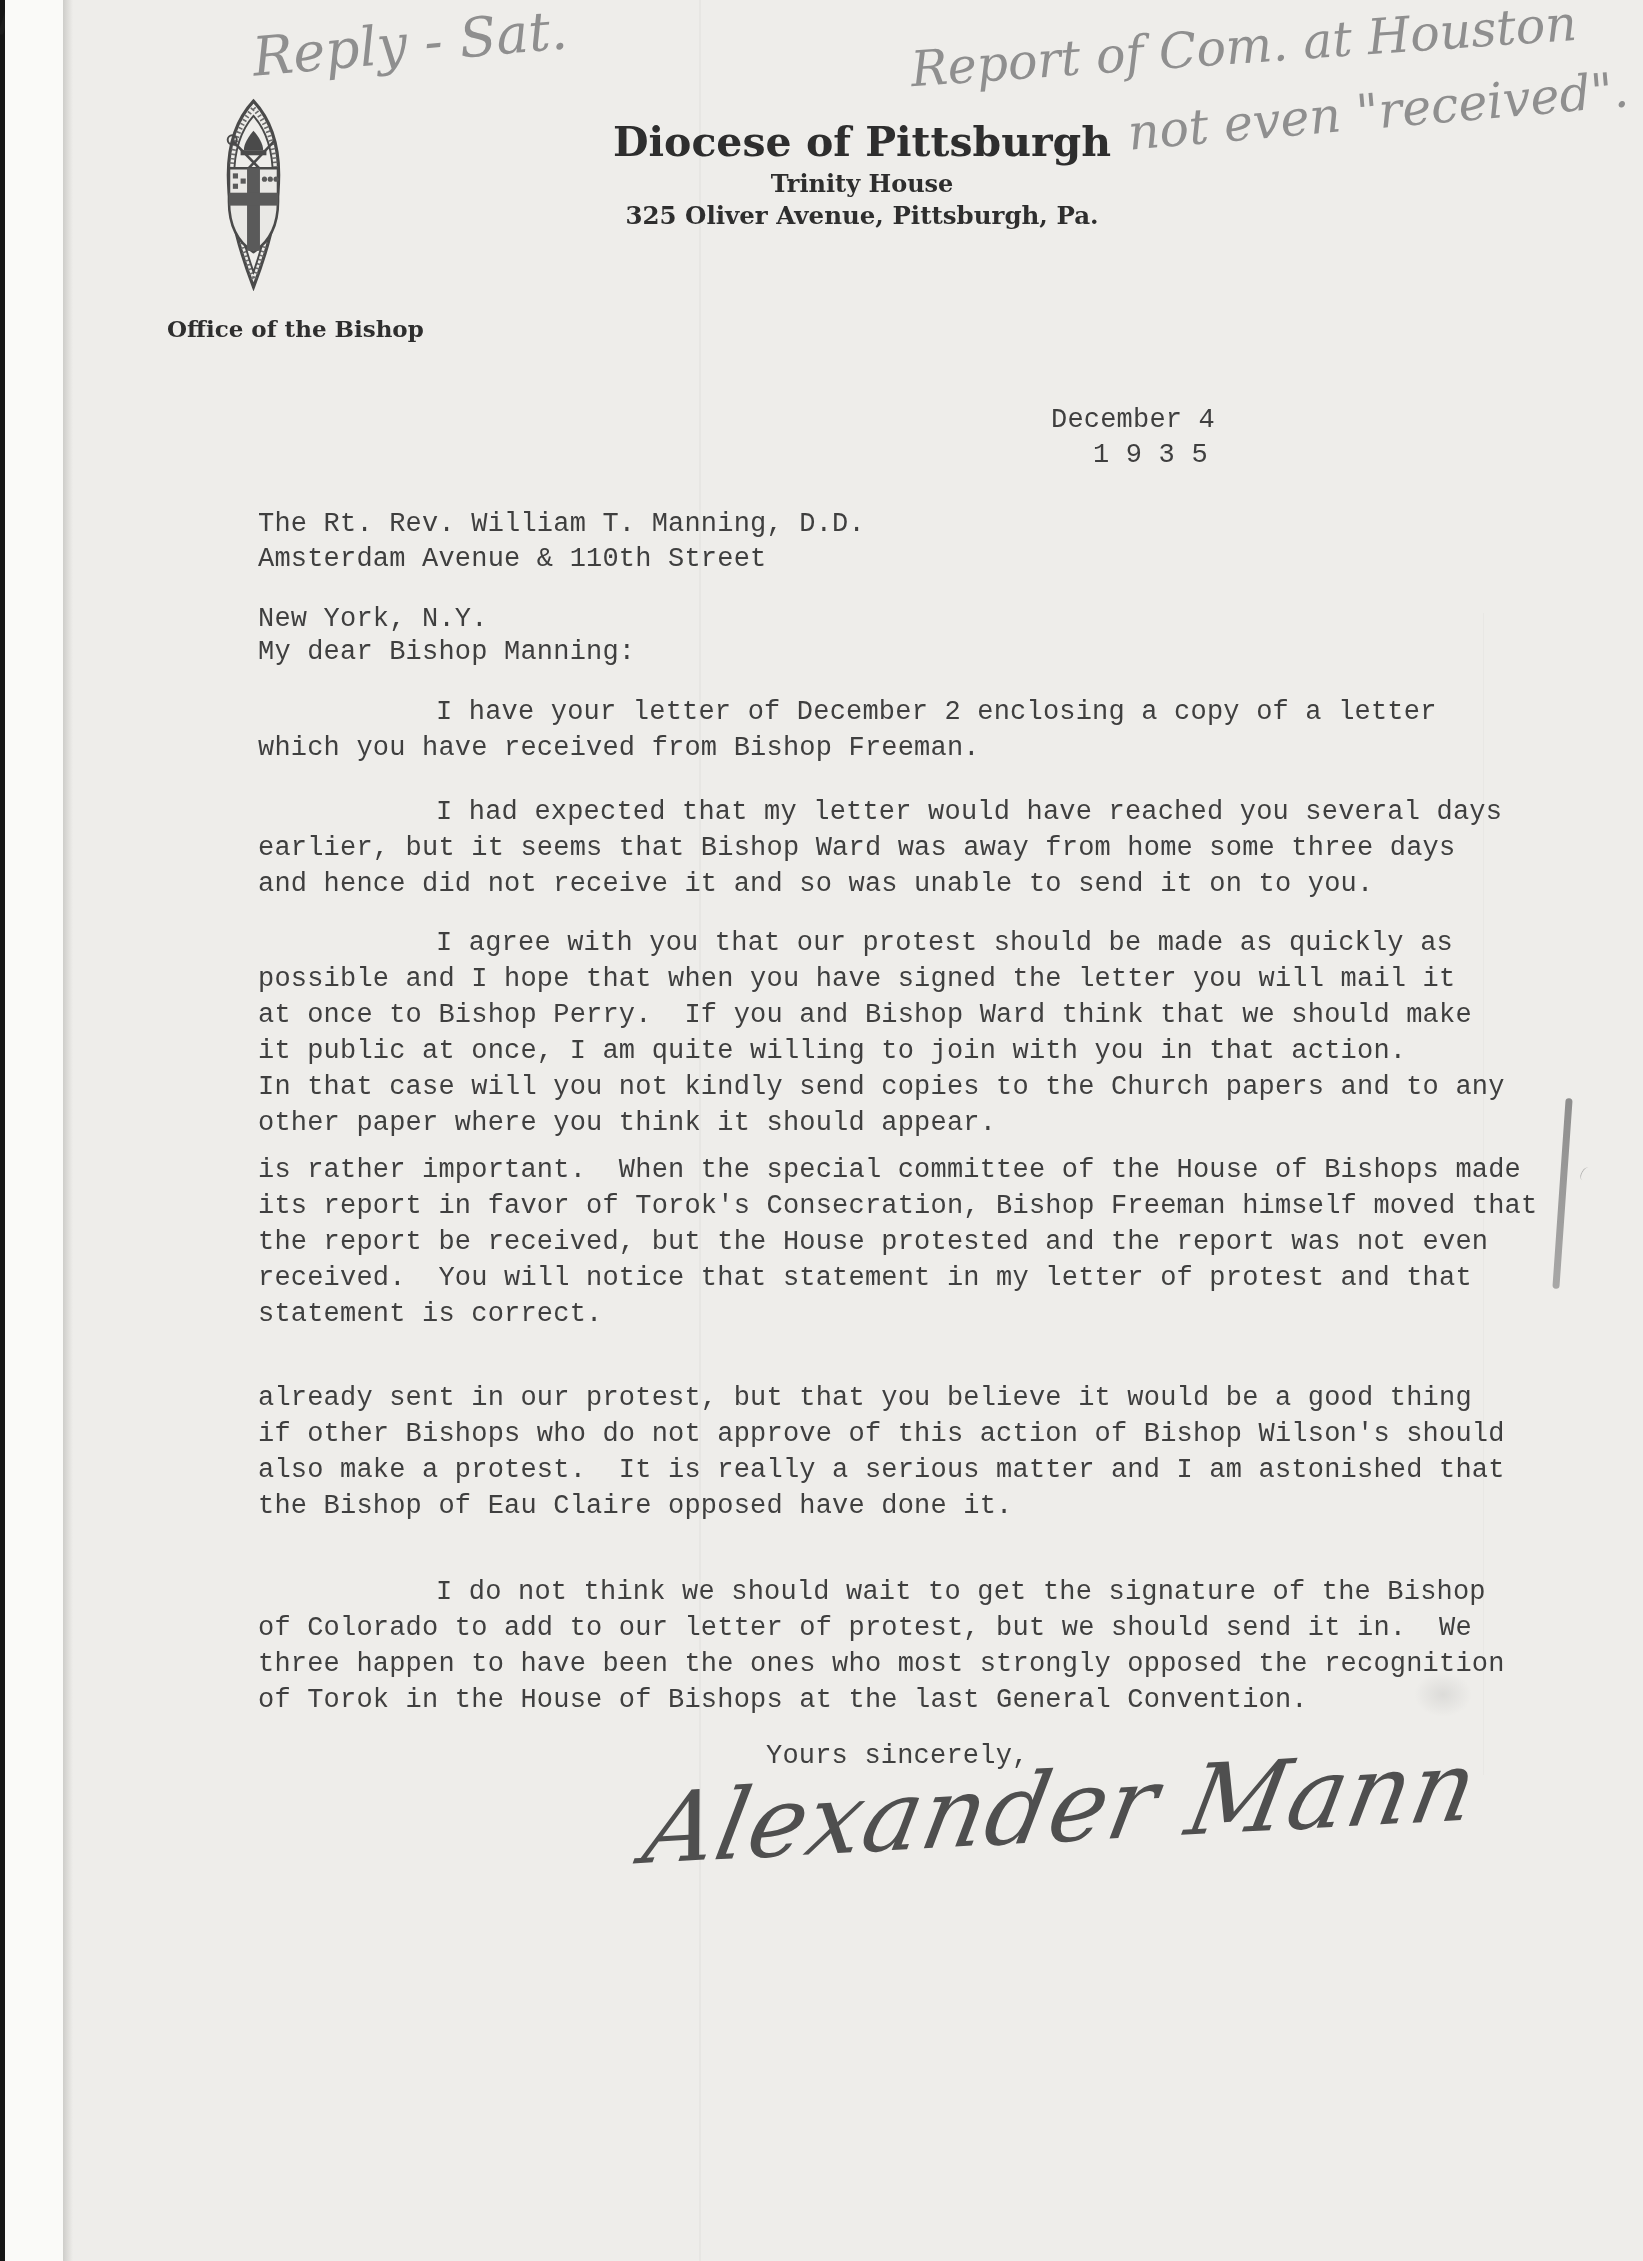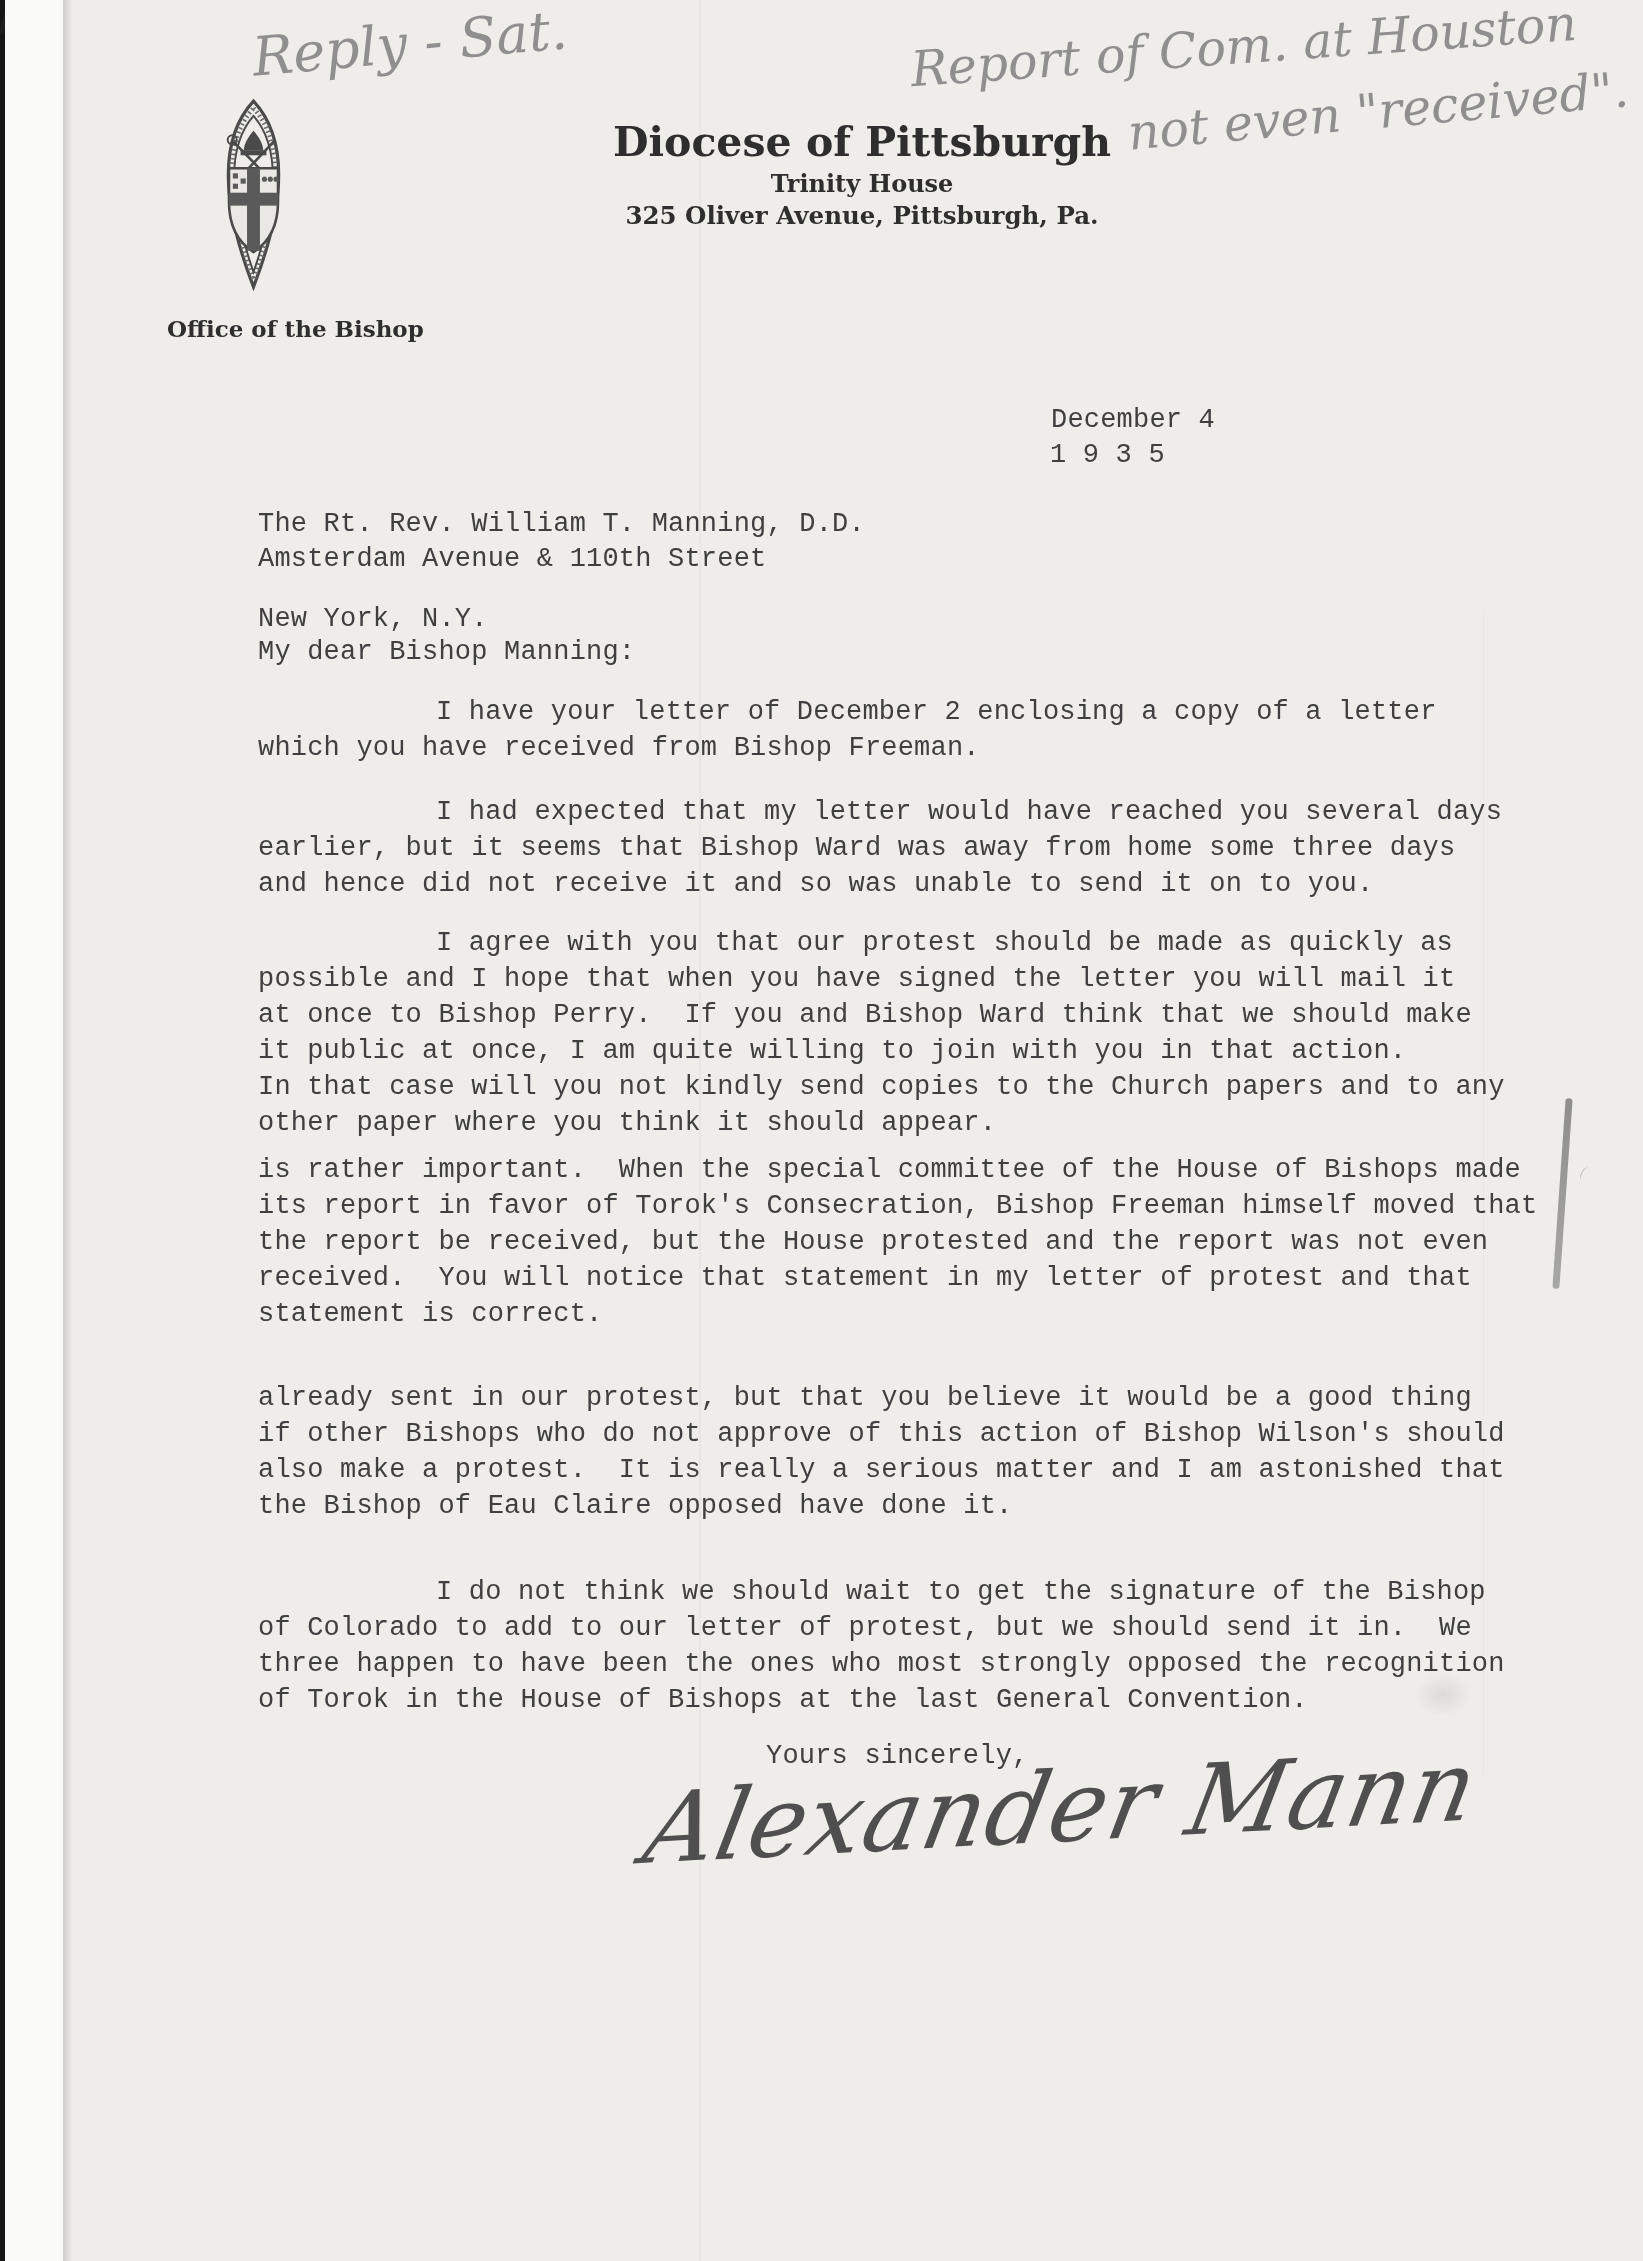--- a/index.html
+++ b/index.html
@@ -84,21 +84,21 @@
       <circle cx="112" cy="127" r="4"></circle>
       <circle cx="121" cy="127" r="4"></circle>
     </g>
   </svg>
   <div class="bl lh-org">Diocese of Pittsburgh</div>
   <div class="bl lh-house">Trinity House</div>
   <div class="bl lh-addr">325 Oliver Avenue, Pittsburgh, Pa.</div>
   <div class="bl lh-office">Office of the Bishop</div>
 
   <div class="tw" style="left:1051px;top:402px;">December 4</div>
-  <div class="tw" style="left:1050px;top:437px;">1 9 3 5</div>
+  <div class="tw" style="left:1093px;top:437px;">1 9 3 5</div>
 
   <div class="tw" style="left:258px;top:506px;">The Rt. Rev. William T. Manning, D.D.</div>
   <div class="tw" style="left:258px;top:541px;">Amsterdam Avenue &amp; 110th Street</div>
   <div class="tw" style="left:258px;top:577px;margin-top:24px;">New York, N.Y.</div>
 
   <div class="tw" style="left:258px;top:634px;">My dear Bishop Manning:</div>
 
   <div class="para" style="top:694px;">
     <div class="tl ind">I have your letter of December 2 enclosing a copy of a letter</div>
     <div class="tl">which you have received from Bishop Freeman.</div>

